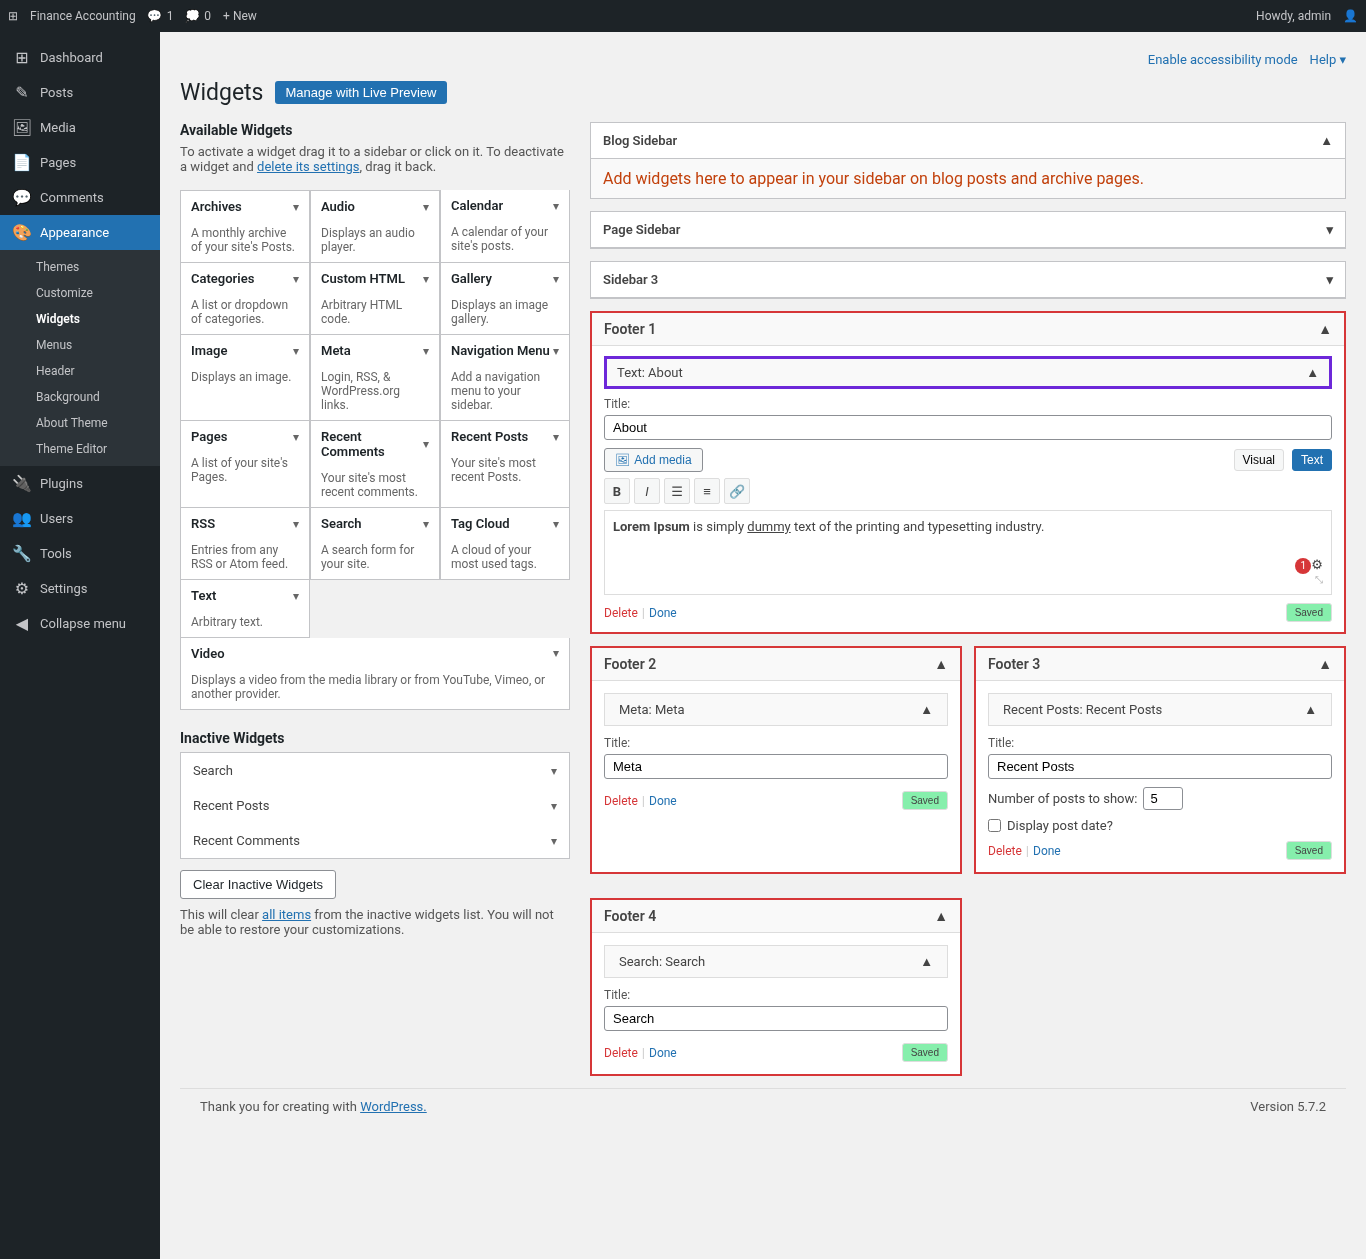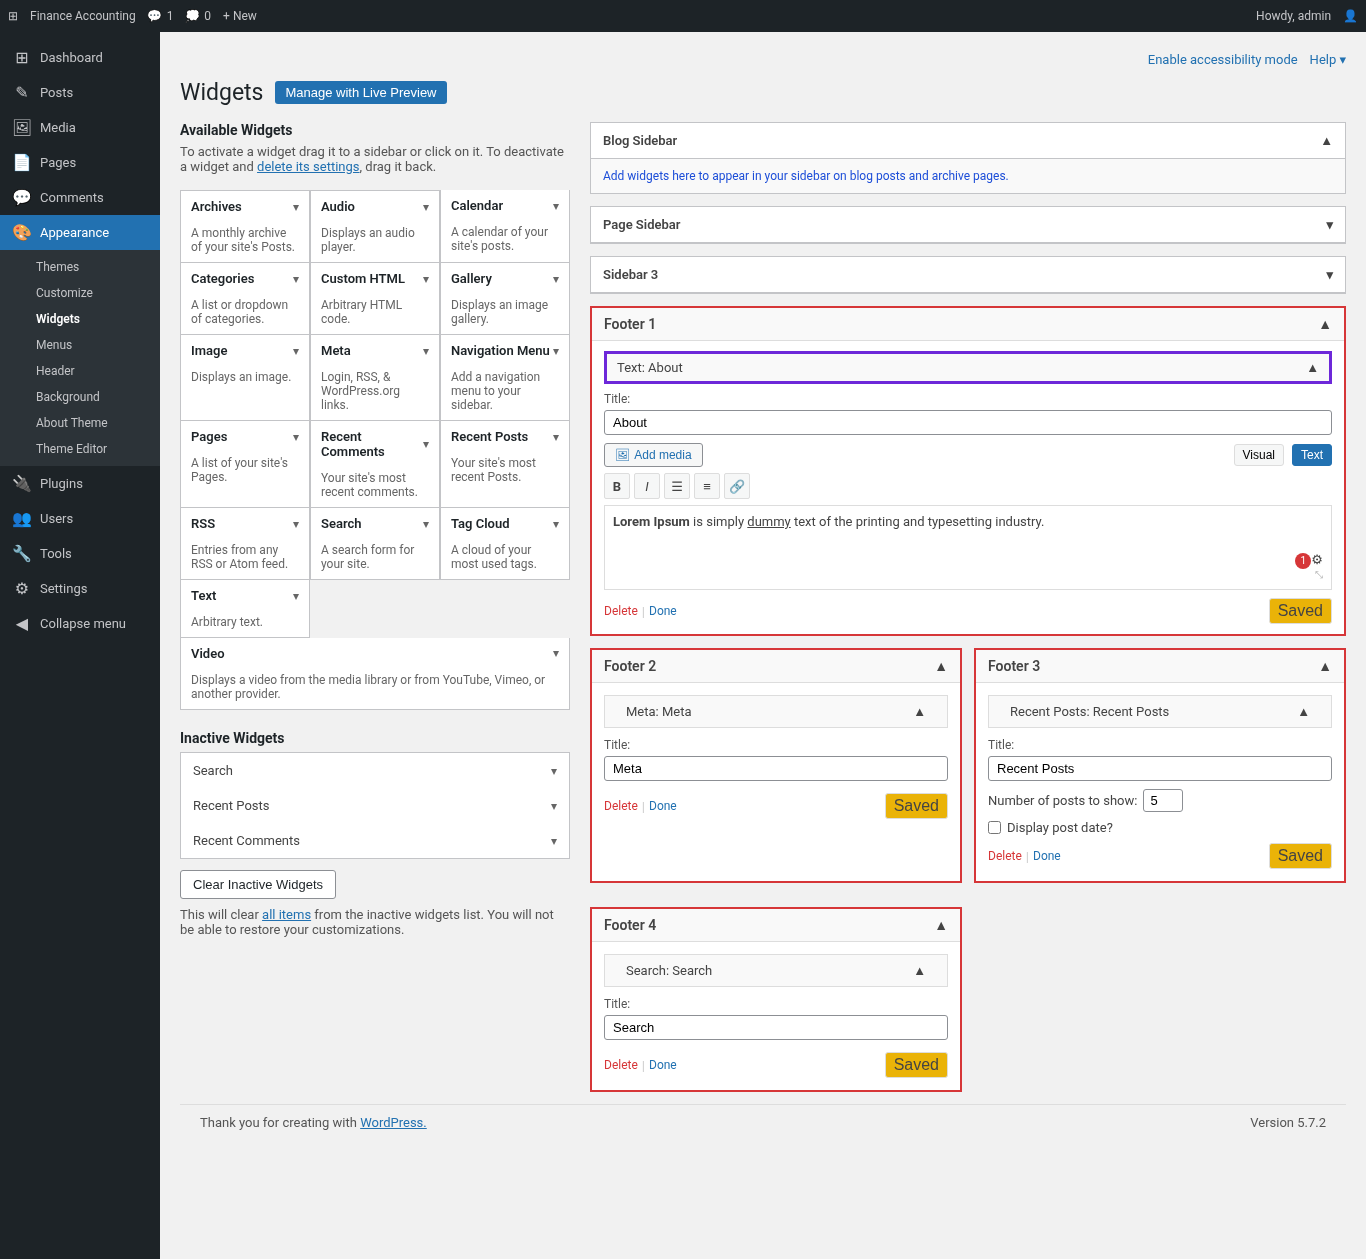--- a/index.html
+++ b/index.html
@@ -37,32 +37,32 @@
     
     .section-title { font-size: 14px; font-weight: 700; margin-bottom: 6px; color: #1d2327; }
     .section-desc { font-size: 13px; color: #555; margin-bottom: 16px; }
     .section-desc a { color: #2271b1; }
     .widget-name { font-weight: 600; font-size: 13px; color: #1d2327; }
     .widget-chevron { color: #666; font-size: 12px; }
     
     
     .sidebar-panel { border: 1px solid #c3c4c7; background: #f9f9f9; margin-bottom: 12px; }
     .sidebar-panel-header { padding: 10px 12px; background: #fff; border-bottom: 1px solid #c3c4c7; display: flex; justify-content: space-between; align-items: center; font-weight: 600; }
-    .sidebar-panel-body { padding: 10px 12px; font-size: 12px; color: #1d4ed8; }
+    .sidebar-panel-body { padding: 10px 12px; font-size: 16px; color: #c2410c; }
     
     
     .footer-panel { border: 2px solid #d63638; background: #fff; margin-bottom: 12px; }
     .footer-panel-header { padding: 8px 12px; background: #f9f9f9; border-bottom: 1px solid #ddd; display: flex; justify-content: space-between; align-items: center; font-weight: 600; font-size: 14px; }
     .footer-panel-body { padding: 12px; }
-    .widget-sub-header { display: flex; justify-content: space-between; align-items: center; padding: 8px 21px; background: #f9f9f9; border: 1px solid #ddd; margin-bottom: 10px; font-size: 13px; }
+    .widget-sub-header { display: flex; justify-content: space-between; align-items: center; padding: 8px 14px; background: #f9f9f9; border: 1px solid #ddd; margin-bottom: 10px; font-size: 13px; }
     .label-field { font-size: 12px; color: #555; margin-bottom: 4px; }
     .text-input { width: 100%; border: 1px solid #8c8f94; padding: 4px 8px; font-size: 13px; border-radius: 3px; margin-bottom: 8px; }
     .link-red { color: #d63638; text-decoration: none; font-size: 12px; }
     .link-blue { color: #2271b1; text-decoration: none; font-size: 12px; }
-    .btn-saved { background: #eab308; border: 1px solid #ddd; color: #444; padding: 3px 8px; font-size: 16px; border-radius: 3px; float: right; }
+    .btn-saved { background: #86efac; border: 1px solid #ddd; color: #444; padding: 3px 8px; font-size: 10px; border-radius: 3px; float: right; }
     .action-row { display: flex; align-items: center; justify-content: space-between; margin-top: 4px; }
     .action-links { display: flex; gap: 4px; align-items: center; }
     .pipe { color: #ccc; }
     
     
     .footer1-panel { border: 2px solid #d63638; background: #fff; margin-bottom: 12px; }
     .footer1-header { padding: 8px 12px; background: #f9f9f9; border-bottom: 1px solid #ddd; display: flex; justify-content: space-between; align-items: center; font-weight: 600; font-size: 14px; }
     .text-widget-header { display: flex; justify-content: space-between; align-items: center; padding: 6px 10px; background: #f9f9f9; border: 3px solid #6d28d9; margin-bottom: 8px; }
     .editor-toolbar { display: flex; gap: 4px; margin-bottom: 6px; align-items: center; }
     .editor-btn { background: #f6f7f7; border: 1px solid #ddd; padding: 3px 8px; font-size: 12px; cursor: pointer; border-radius: 3px; }

